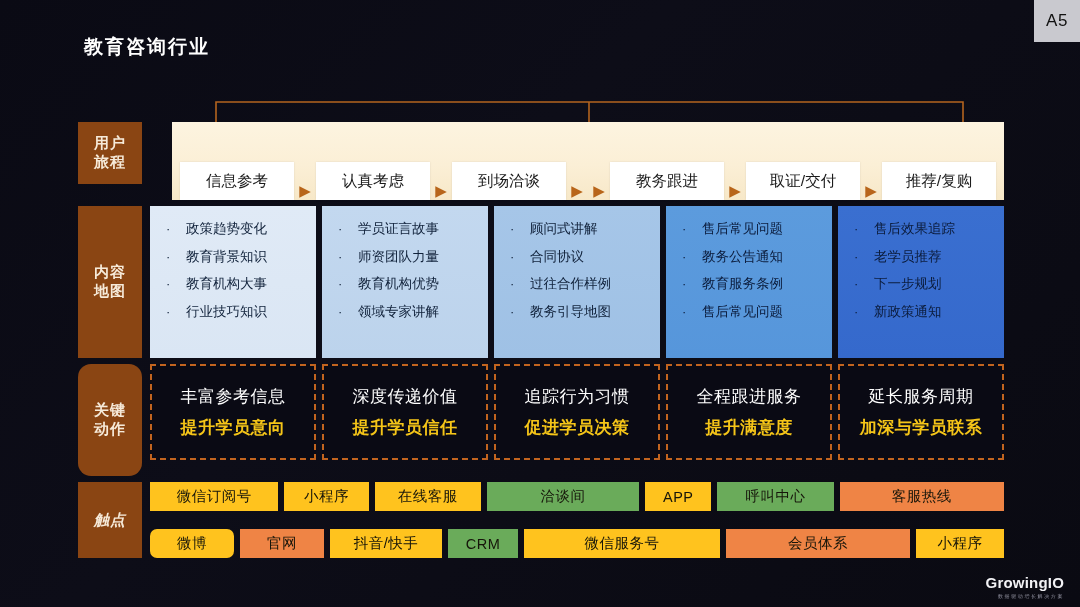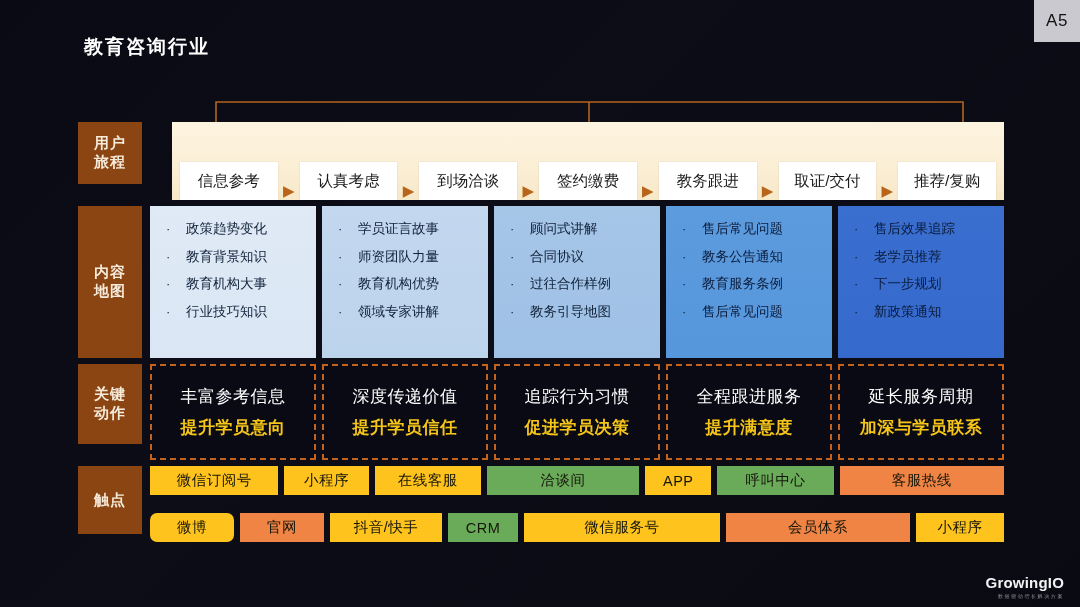--- a/index.html
+++ b/index.html
@@ -108,21 +108,21 @@
   }
   .content-col.c0 { background: linear-gradient(180deg,#e0eaf6 0%, #dae6f4 100%); }
   .content-col.c1 { background: linear-gradient(180deg,#c3d8ef 0%, #bcd3ec 100%); }
   .content-col.c2 { background: linear-gradient(180deg,#a6c6e8 0%, #9fc1e5 100%); }
   .content-col.c3 { background: linear-gradient(180deg,#5c9bdd 0%, #5696db 100%); }
   .content-col.c4 { background: linear-gradient(180deg,#3a6fd0 0%, #3569cc 100%); }
   .content-col.c3 li, .content-col.c3 li .dot,
   .content-col.c4 li, .content-col.c4 li .dot { color: #0b1c3c; }
 
   
-  #row-actions .row-label { height: 80px; }
+  #row-actions .row-label { height: 112px; border-radius: 13px; }
   #actions-strip { display: flex; height: 96px; gap: 6px; }
   .action-col {
     flex: 1 1 0;
     border: 2px dashed #c2641f;
     display: flex; flex-direction: column;
     align-items: center; justify-content: center;
     background: #0a0a14;
   }
   .action-top {
     color: #ffffff;
@@ -131,21 +131,21 @@
     letter-spacing: .5px;
   }
   .action-bot {
     color: #f5c518;
     font-size: 17px;
     font-weight: bold;
     letter-spacing: .5px;
   }
 
   
-  #row-touch .row-label { height: 68px; }
+  #row-touch .row-label { height: 76px; font-style: italic; }
   #touch-strip { height: 76px; display: flex; flex-direction: column; gap: 18px; }
   .touch-line { display: flex; gap: 6px; height: 29px; }
   .chip {
     display: flex; align-items: center; justify-content: center;
     font-size: 14.5px;
     color: #16150a;
     white-space: nowrap;
     letter-spacing: .5px;
   }
   .chip.yellow { background: #ffc31e; }
@@ -194,21 +194,20 @@
         <span>旅程</span>
       </div>
       <div class="row-body">
         <div id="journey-strip">
             <div class="journey-step">信息参考</div>
             <div class="journey-sep">▶</div>
             <div class="journey-step">认真考虑</div>
             <div class="journey-sep">▶</div>
             <div class="journey-step">到场洽谈</div>
             <div class="journey-sep">▶</div>
-            <div class="journey-step">签约缴费</div>
             <div class="journey-sep">▶</div>
             <div class="journey-step">教务跟进</div>
             <div class="journey-sep">▶</div>
             <div class="journey-step">取证/交付</div>
             <div class="journey-sep">▶</div>
             <div class="journey-step">推荐/复购</div>
           </div>
       </div>
     </div>
 

